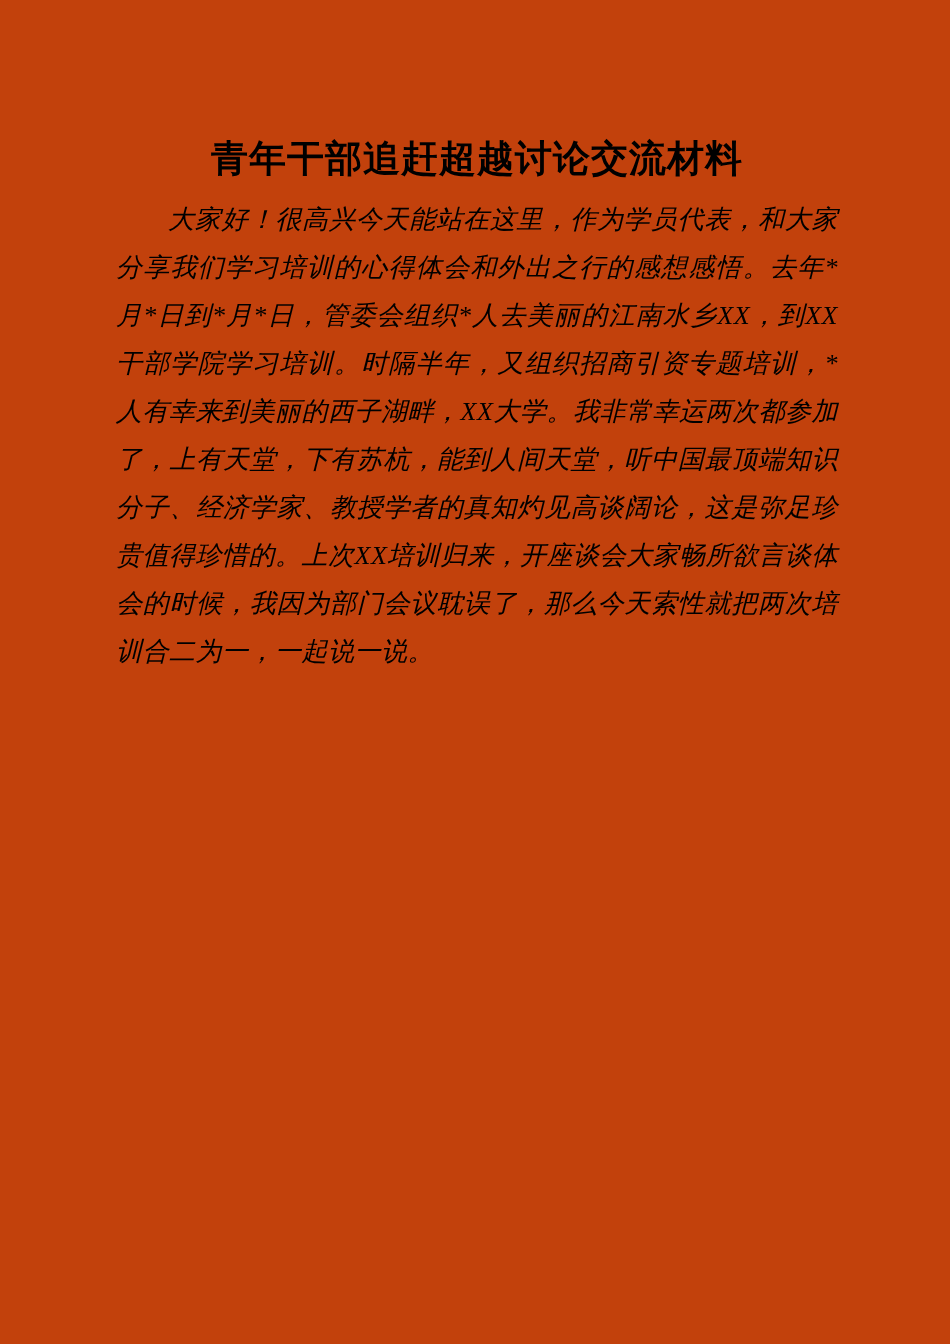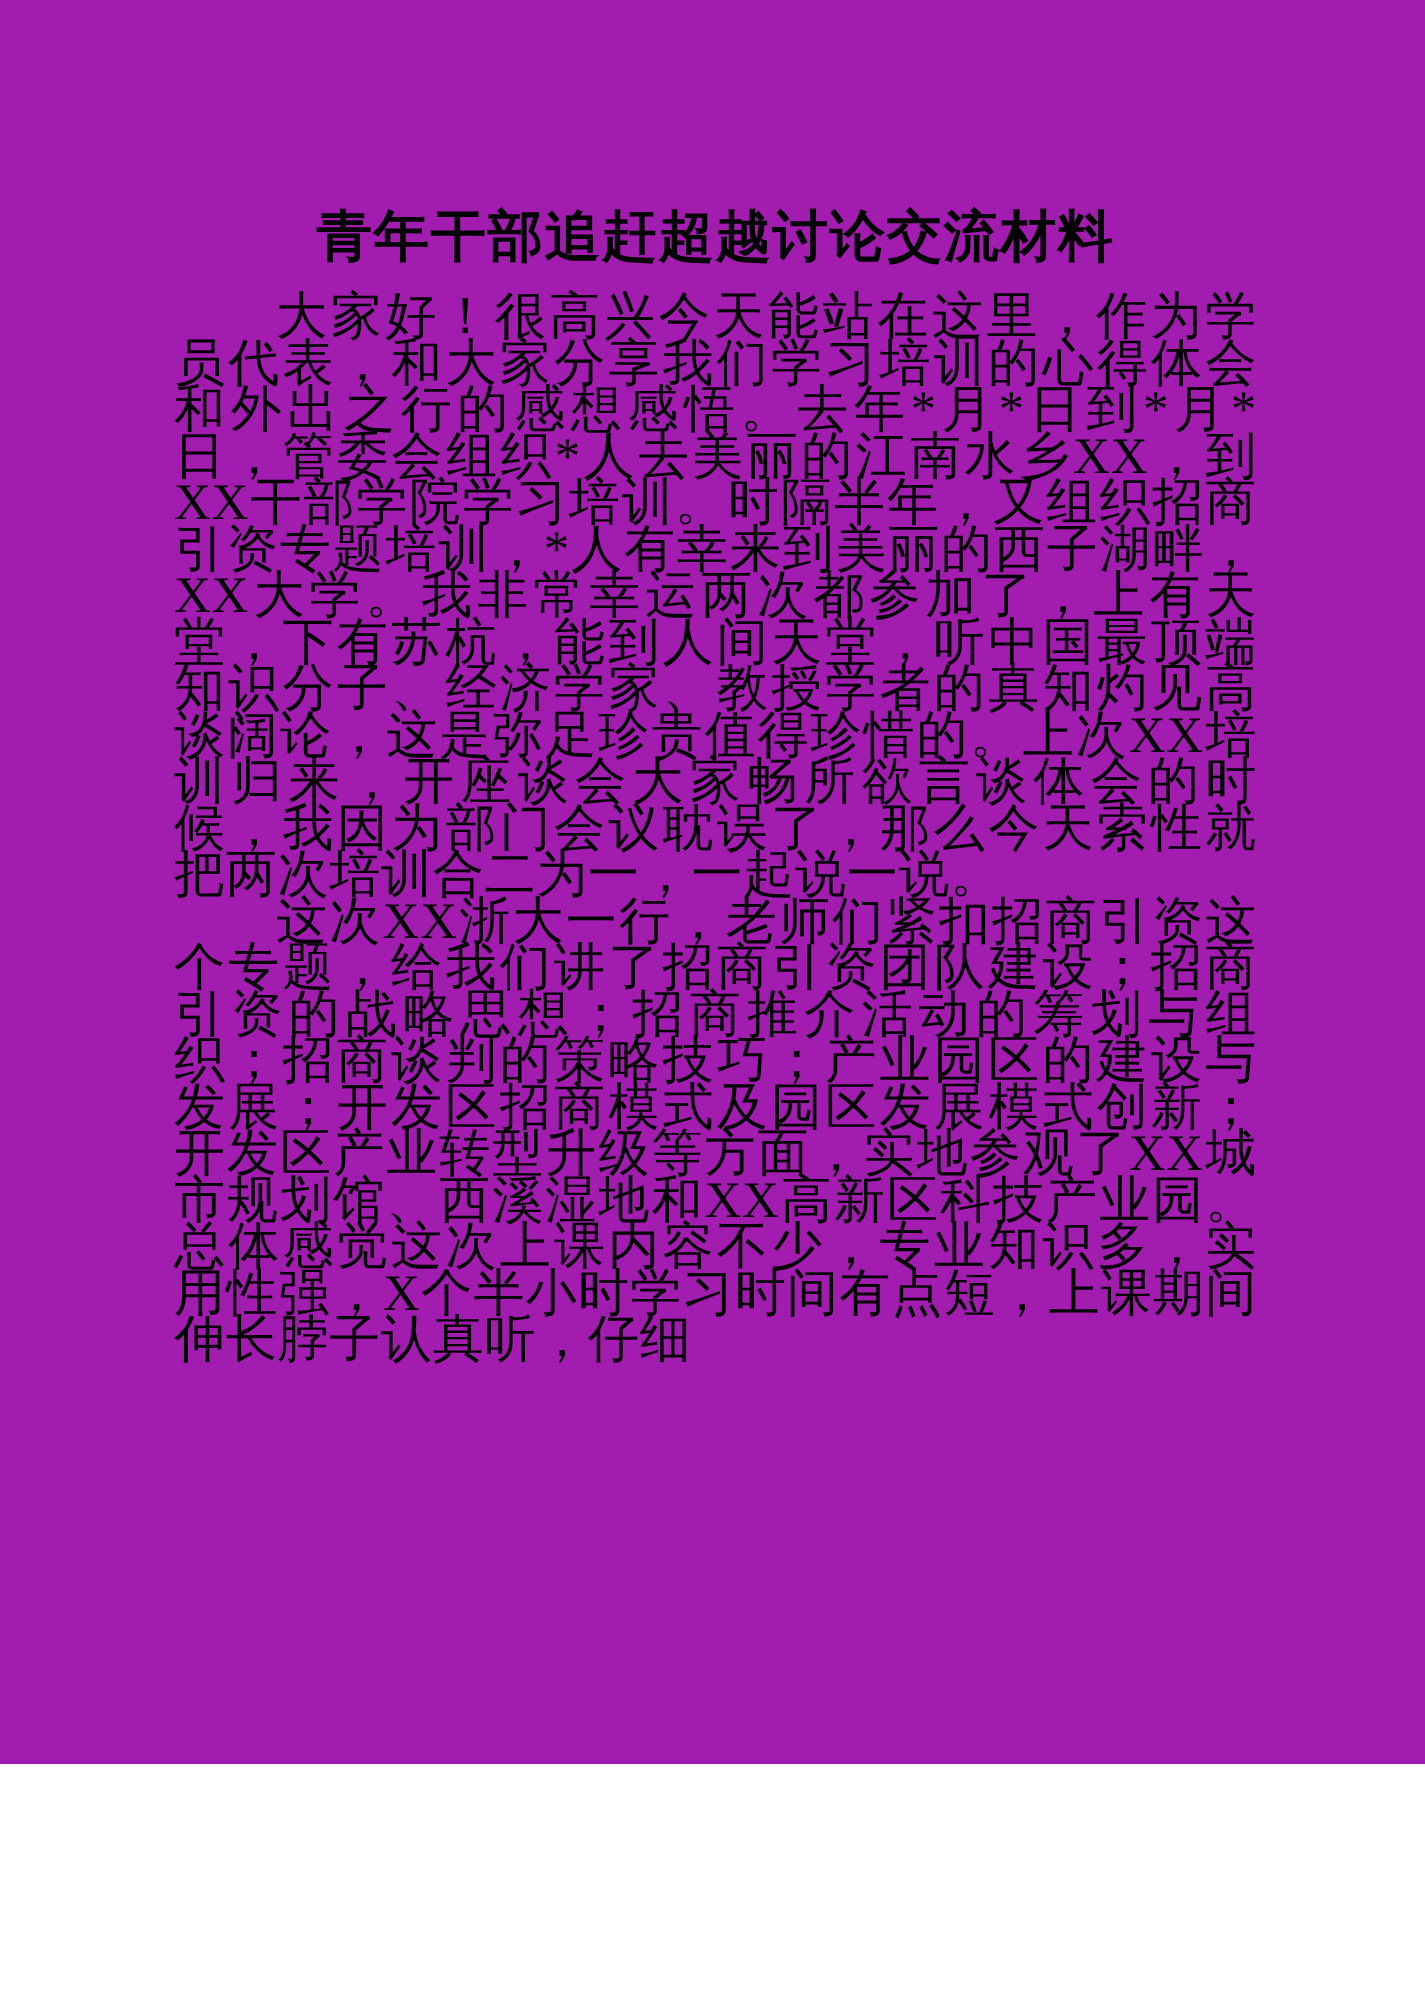--- a/index.html
+++ b/index.html
@@ -13,50 +13,50 @@
     position: relative;
     font-family: "Liberation Serif", "DejaVu Serif", serif;
     color: #000000;
     overflow: hidden;
   }
   .page {
     position: absolute;
     top: 0;
     left: 0;
     width: 950px;
-    height: 1176px;
-    background: #a21caf;
+    height: 1344px;
+    background: #c2410c;
     box-sizing: border-box;
     padding: 136px 112px 0 116px;
   }
   .doc-title {
     margin: 0 0 14px 0;
     text-align: center;
     font-size: 37px;
     font-weight: bold;
     letter-spacing: 1px;
     line-height: 1.25;
     color: #000000;
     font-family: "Liberation Serif", "DejaVu Serif", serif;
   }
   .doc-body {
     width: 722px;
     text-align: justify;
     text-justify: inter-ideograph;
-    font-size: 34px;
-    line-height: 31px;
+    font-size: 26px;
+    line-height: 48px;
     letter-spacing: 0.5px;
+    font-style: italic;
   }
   .doc-body p {
     margin: 0;
     text-indent: 2em;
   }
 </style>
 </head>
 <body>
 
 <div class="page">
   <h1 class="doc-title">青年干部追赶超越讨论交流材料</h1>
   <div class="doc-body">
     <p>大家好！很高兴今天能站在这里，作为学员代表，和大家分享我们学习培训的心得体会和外出之行的感想感悟。去年*月*日到*月*日，管委会组织*人去美丽的江南水乡XX，到XX干部学院学习培训。时隔半年，又组织招商引资专题培训，*人有幸来到美丽的西子湖畔，XX大学。我非常幸运两次都参加了，上有天堂，下有苏杭，能到人间天堂，听中国最顶端知识分子、经济学家、教授学者的真知灼见高谈阔论，这是弥足珍贵值得珍惜的。上次XX培训归来，开座谈会大家畅所欲言谈体会的时候，我因为部门会议耽误了，那么今天索性就把两次培训合二为一，一起说一说。</p>
-    <p>这次XX浙大一行，老师们紧扣招商引资这个专题，给我们讲了招商引资团队建设；招商引资的战略思想；招商推介活动的筹划与组织；招商谈判的策略技巧；产业园区的建设与发展；开发区招商模式及园区发展模式创新；开发区产业转型升级等方面，实地参观了XX城市规划馆、西溪湿地和XX高新区科技产业园。总体感觉这次上课内容不少，专业知识多，实用性强，X个半小时学习时间有点短，上课期间伸长脖子认真听，仔细</p>
   </div>
 </div>
 
 </body></html>

